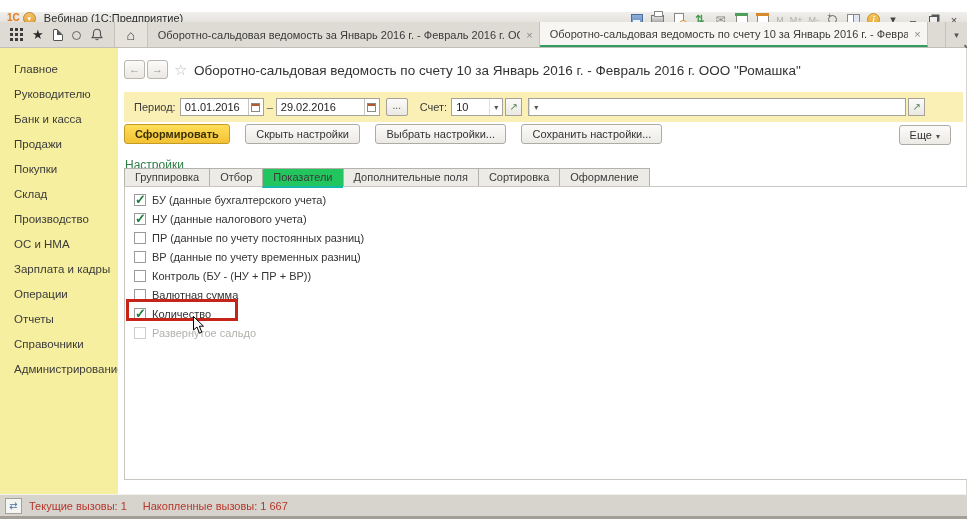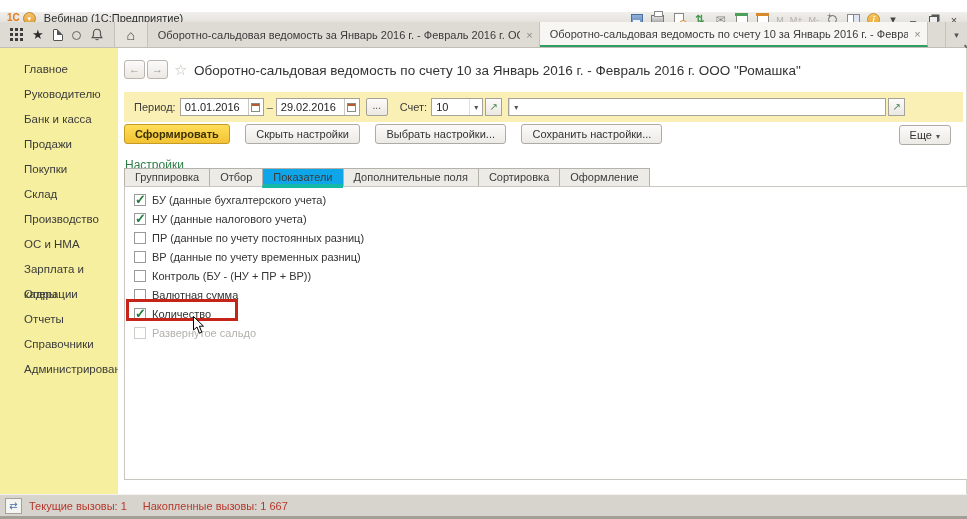--- a/index.html
+++ b/index.html
@@ -54,21 +54,21 @@
   .doc-tab{display:flex;align-items:center;padding:0 6px 0 10px;font-size:11px;color:#3a3a3a;
     border-right:1px solid #c6c2bb;white-space:nowrap;overflow:hidden;position:relative;}
   .doc-tab .lbl{overflow:hidden;text-overflow:clip;}
   .doc-tab.t1{width:392px;}
   .doc-tab.t2{width:388px;background:#f7f6f3;border-bottom:2px solid #2f9e62;}
   .tab-close{margin-left:6px;color:#8a8a85;font-size:11px;cursor:default;}
   .tab-list-btn{margin-left:auto;width:22px;display:flex;align-items:center;justify-content:center;color:#555;font-size:9px;border-left:1px solid #c6c2bb;}
 
   
   .sidebar{position:absolute;left:0;top:48px;width:118px;bottom:22px;background:#f6ef9f;}
-  .side-item{height:25px;line-height:25px;padding-left:24px;font-size:11.5px;color:#3b3b3b;cursor:default;}
+  .side-item{height:25px;line-height:25px;padding-left:14px;font-size:11.5px;color:#3b3b3b;cursor:default;}
   .sidebar{padding-top:9px;}
 
   
   .main{position:absolute;left:118px;top:48px;right:0;bottom:22px;background:#fff;border-right:1px solid #d8d5cf;}
 
   .navrow{position:absolute;left:0;top:0;right:0;height:44px;background:#fff;}
   .navbtn{position:absolute;top:12px;width:21px;height:19px;background:linear-gradient(#fcfbfa,#ebe8e3);
     border:1px solid #b9b6b0;border-radius:3px;color:#9a968f;font-size:11px;text-align:center;line-height:17px;}
   .navbtn.back{left:6px;} .navbtn.fwd{left:29px;}
   .fav-star{position:absolute;left:56px;top:13px;color:#c2bfb8;font-size:15px;}
@@ -95,21 +95,21 @@
   .btn.primary{background:linear-gradient(#fede58,#f4c234);border:1px solid #c49b25;font-weight:bold;color:#3a3000;}
   .btn.more{position:absolute;right:15px;top:1px;margin:0;}
   .btn .dd{font-size:8px;color:#555;margin-left:4px;}
 
   .settings-head{position:absolute;left:7px;top:110px;font-size:12px;color:#2c7d46;}
 
   .stabs{position:absolute;left:6px;top:120px;height:19px;display:flex;}
   .stab{height:19px;line-height:17px;padding:0 10px;font-size:11px;color:#3b3b3b;
     background:#edebe6;border:1px solid #b5b2ac;border-right:none;position:relative;}
   .stab:last-child{border-right:1px solid #b5b2ac;}
-  .stab.active{background:#0ea5e9;border-bottom:4px solid #14b8a6;z-index:3;height:20px;}
+  .stab.active{background:#22c55e;border-bottom:2px solid #14b8a6;z-index:3;height:20px;}
 
   .panel{position:absolute;left:6px;top:138px;width:948px;height:294px;background:#fff;
     border:1px solid #c9c6c1;padding:3px 0 0 9px;}
   .chk{display:flex;align-items:center;height:19px;font-size:11px;color:#333;}
   .chk .box{width:12px;height:12px;border:1px solid #9a9a9a;background:#fff;margin-right:6px;position:relative;}
   .chk.checked .box::after{content:"✓";position:absolute;left:0px;top:-3px;color:#1f7e3d;font-size:13px;font-weight:bold;}
   .chk.disabled{color:#b3b1ac;}
   .chk.disabled .box{border-color:#cfcdc8;}
 
   
@@ -223,21 +223,21 @@
 
     <div class="filter">
       <span class="flbl">Период:</span>
       <div class="fld" style="width:84px;">
         <span class="val">01.01.2016</span>
         <span class="cal-btn">
             <span class="i-minical"></span>
           </span>
       </div>
       <span class="dash">–</span>
-      <div class="fld" style="width:84px;">
+      <div class="fld" style="width:104px;">
         <span class="val">29.02.2016</span>
         <span class="cal-btn">
             <span class="i-minical"></span>
           </span>
       </div>
       <div class="dots-btn">...</div>
       <span class="flbl">Счет:</span>
       <div class="fld" style="width:52px;">
         <span class="val">10</span>
         <span class="dd-btn">▾</span>

